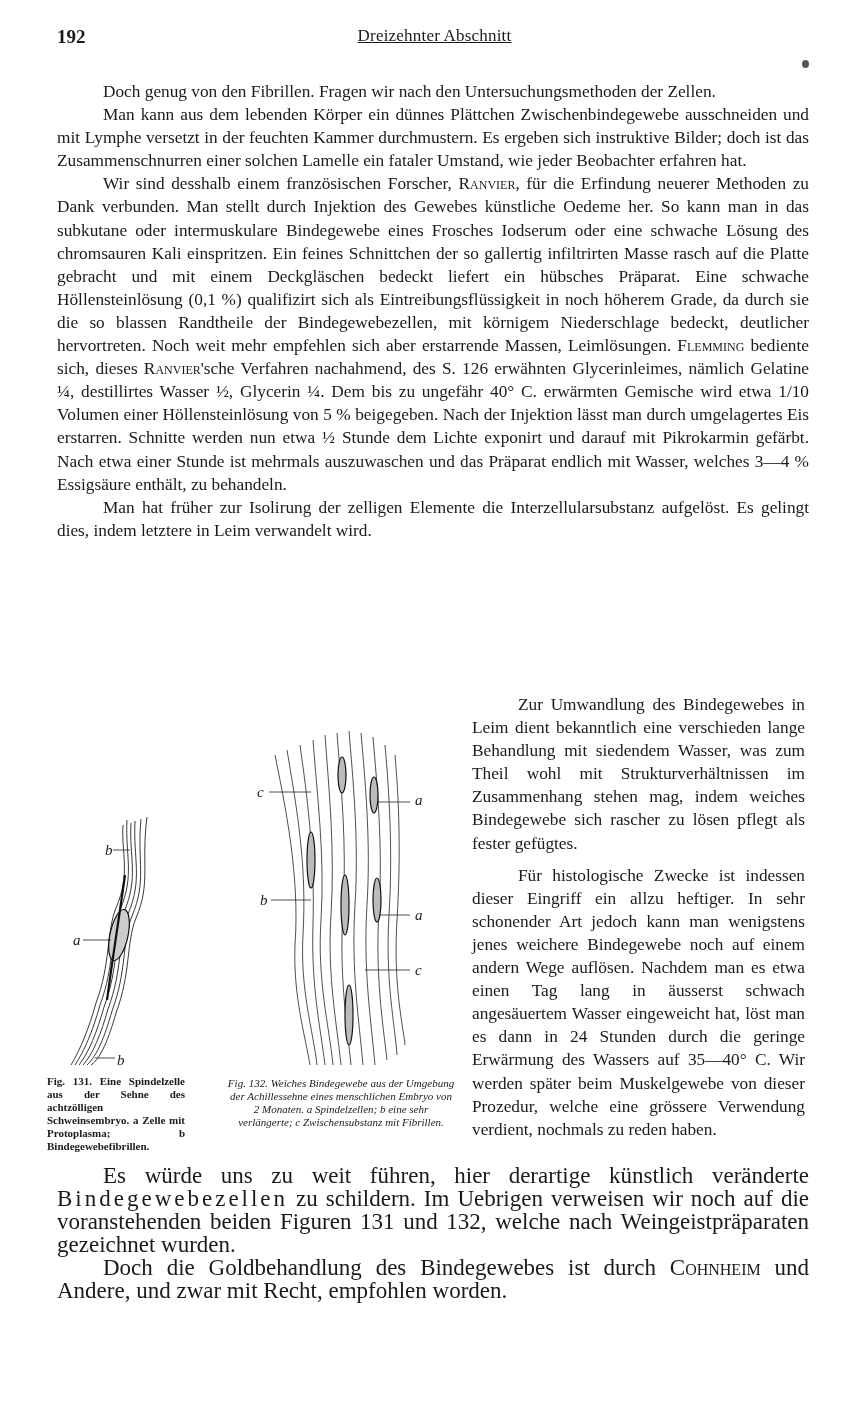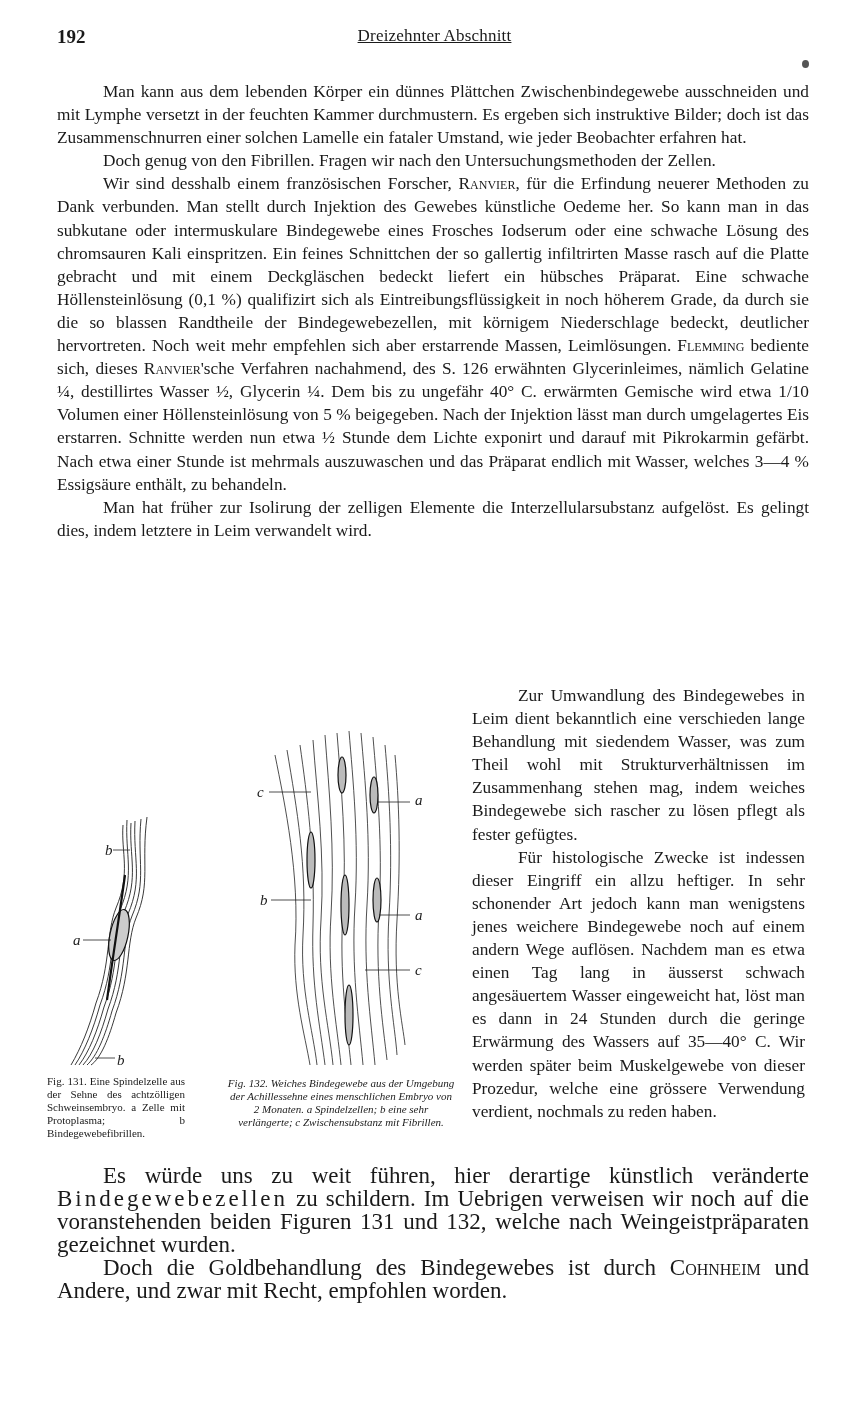--- a/index.html
+++ b/index.html
@@ -10,42 +10,42 @@
   .pagenum { position:absolute; left:0; top:0; font-weight:bold; }
   .running { position:absolute; left:0; right:0; text-align:center; top:0; font-size:17px; letter-spacing:0.2px;text-decoration:underline; }
   .dot { position:absolute; left:802px; top:60px; width:7px; height:8px; background:#555; border-radius:50%; }
   .text { position:absolute; left:57px; width:752px; font-size:17.3px; line-height:23.1px; text-align:justify; }
   .text p { margin:0; }
   .indent { text-indent:46px; }
   .sc { font-variant:small-caps; }
   .sp { letter-spacing:3px; }
   .rcol { position:absolute; left:472px; width:333px; font-size:17.3px; line-height:23.1px; text-align:justify; }
   .rcol p { margin:0; }
-  .rcol .indent { text-indent:46px; }
+  .rcol .indent { text-indent:46px;margin-top:9px; }
   .cap { position:absolute; font-size:11px; line-height:13px; font-family:"Liberation Serif",serif; }
-  .cap1 { left:47px; top:1075px; width:138px; text-align:justify; font-weight:normal; }
+  .cap1 { left:47px; top:1075px; width:138px; text-align:justify; font-weight:bold; }
   .cap2 { left:227px; top:1077px; width:228px; text-align:center;font-style:italic; }
   .fig { position:absolute; }
   .bottom { position:absolute; left:57px; width:752px; top:1164px; font-size:23px; line-height:23.1px; text-align:justify; }
   .bottom p { margin:0; }
 </style>
 </head>
 <body>
 
 <div class="page">
 
   <div class="header">
     <span class="pagenum">192</span>
     <div class="running">Dreizehnter Abschnitt</div>
   </div>
   <div class="dot"></div>
 
   <div class="text" style="top:80px;">
+    <p class="indent">Doch genug von den Fibrillen. Fragen wir nach den Untersuchungsmethoden der Zellen.</p>
     <p class="indent">Man kann aus dem lebenden Körper ein dünnes Plättchen Zwischenbindegewebe ausschneiden und mit Lymphe versetzt in der feuchten Kammer durchmustern. Es ergeben sich instruktive Bilder; doch ist das Zusammenschnurren einer solchen Lamelle ein fataler Umstand, wie jeder Beobachter erfahren hat.</p>
-    <p class="indent">Doch genug von den Fibrillen. Fragen wir nach den Untersuchungsmethoden der Zellen.</p>
     <p class="indent"><span>Wir sind desshalb einem französischen Forscher, </span><span class="sc">Ranvier</span><span>, für die Erfindung neuerer Methoden zu Dank verbunden. Man stellt durch Injektion des Gewebes künstliche Oedeme her. So kann man in das subkutane oder intermuskulare Bindegewebe eines Frosches Iodserum oder eine schwache Lösung des chromsauren Kali einspritzen. Ein feines Schnittchen der so gallertig infiltrirten Masse rasch auf die Platte gebracht und mit einem Deckgläschen bedeckt liefert ein hübsches Präparat. Eine schwache Höllensteinlösung (0,1 %) qualifizirt sich als Eintreibungsflüssigkeit in noch höherem Grade, da durch sie die so blassen Randtheile der Bindegewebezellen, mit körnigem Niederschlage bedeckt, deutlicher hervortreten. Noch weit mehr empfehlen sich aber erstarrende Massen, Leimlösungen. </span><span class="sc">Flemming</span><span> bediente sich, dieses </span><span class="sc">Ranvier</span><span>'sche Verfahren nachahmend, des S. 126 erwähnten Glycerinleimes, nämlich Gelatine ¼, destillirtes Wasser ½, Glycerin ¼. Dem bis zu ungefähr 40° C. erwärmten Gemische wird etwa 1/10 Volumen einer Höllensteinlösung von 5 % beigegeben. Nach der Injektion lässt man durch umgelagertes Eis erstarren. Schnitte werden nun etwa ½ Stunde dem Lichte exponirt und darauf mit Pikrokarmin gefärbt. Nach etwa einer Stunde ist mehrmals auszuwaschen und das Präparat endlich mit Wasser, welches 3—4 % Essigsäure enthält, zu behandeln.</span></p>
     <p class="indent">Man hat früher zur Isolirung der zelligen Elemente die Interzellularsubstanz aufgelöst. Es gelingt dies, indem letztere in Leim verwandelt wird.</p>
   </div>
 
   <div class="rcol" style="top:684px;">
     <p class="indent">Zur Umwandlung des Bindegewebes in Leim dient bekanntlich eine verschieden lange Behandlung mit siedendem Wasser, was zum Theil wohl mit Strukturverhältnissen im Zusammenhang stehen mag, indem weiches Bindegewebe sich rascher zu lösen pflegt als fester gefügtes.</p>
     <p class="indent">Für histologische Zwecke ist indessen dieser Eingriff ein allzu heftiger. In sehr schonender Art jedoch kann man wenigstens jenes weichere Bindegewebe noch auf einem andern Wege auflösen. Nachdem man es etwa einen Tag lang in äusserst schwach angesäuertem Wasser eingeweicht hat, löst man es dann in 24 Stunden durch die geringe Erwärmung des Wassers auf 35—40° C. Wir werden später beim Muskelgewebe von dieser Prozedur, welche eine grössere Verwendung verdient, nochmals zu reden haben.</p>
   </div>
 
   <svg class="fig" style="left:55px;top:815px;" width="140" height="255" viewBox="0 0 140 255">

